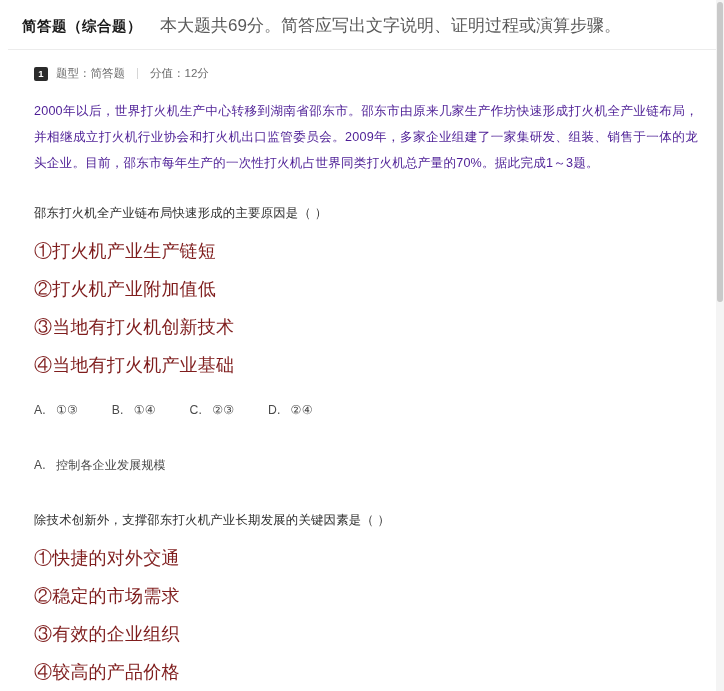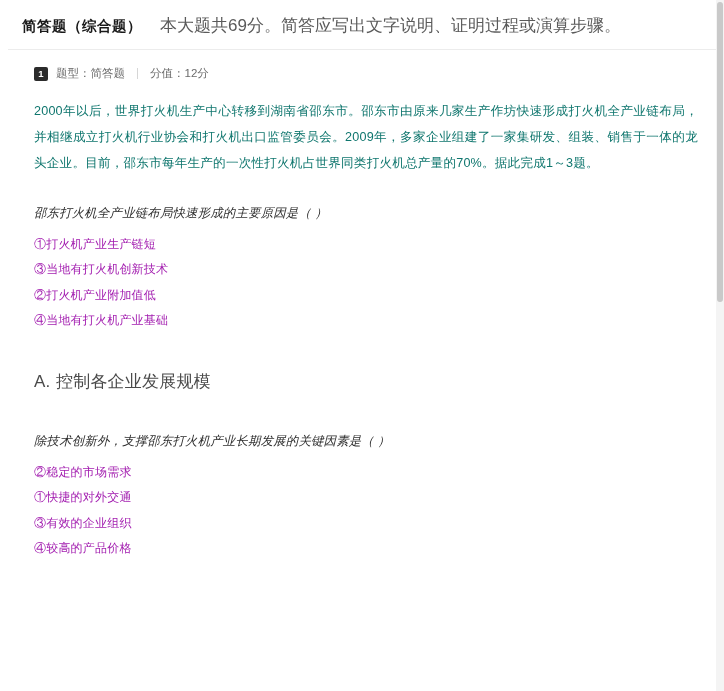--- a/index.html
+++ b/index.html
@@ -70,39 +70,38 @@
   .qmeta-sep {
     display: inline-block;
     width: 1px;
     height: 11px;
     background: #d6d6d6;
     margin: 0 12px;
   }
   .stem {
     font-size: 12.6px;
     line-height: 2.05;
-    color: #0f766e;
+    color: #4c1d95;
     text-align: justify;
     letter-spacing: 0.2px;
     margin-bottom: 26px;
   }
   .sub-q {
     margin-bottom: 22px;
   }
   .sub-q-text {
     font-size: 12.4px;
     color: #2f2f2f;
     line-height: 1.9;
     margin-bottom: 6px;
     letter-spacing: 0.2px;
-    font-style: italic;
   }
   .opt-line {
-    font-size: 12px;
-    color: #a21caf;
+    font-size: 18px;
+    color: #7f1d1d;
     line-height: 2.12;
     letter-spacing: 0.2px;
     font-family: Liberation Serif, serif;
   }
   .choices-inline {
     font-size: 12.2px;
     color: #4a4a4a;
     line-height: 2.2;
     margin-top: 12px;
     letter-spacing: 0.2px;
@@ -111,21 +110,21 @@
     display: inline-block;
     margin-right: 30px;
   }
   .choices-inline .ch .lab {
     margin-right: 10px;
   }
   .choices-stack {
     margin-top: 12px;
   }
   .choices-stack .ch {
-    font-size: 17px;
+    font-size: 12px;
     color: #4a4a4a;
     line-height: 2.15;
     letter-spacing: 0.2px;
   }
   .choices-stack .ch .lab {
     display: inline-block;
     width: 22px;
   }
   
   .scrollbar-track {
@@ -171,35 +170,41 @@
       <span>题型：简答题</span>
       <span class="qmeta-sep"></span>
       <span>分值：12分</span>
     </div>
 
     <div class="stem">2000年以后，世界打火机生产中心转移到湖南省邵东市。邵东市由原来几家生产作坊快速形成打火机全产业链布局，并相继成立打火机行业协会和打火机出口监管委员会。2009年，多家企业组建了一家集研发、组装、销售于一体的龙头企业。目前，邵东市每年生产的一次性打火机占世界同类打火机总产量的70%。据此完成1～3题。</div>
 
     <div class="sub-q">
       <div class="sub-q-text">邵东打火机全产业链布局快速形成的主要原因是（     ）</div>
       <div class="opt-line">①打火机产业生产链短</div>
+      <div class="opt-line">②打火机产业附加值低</div>
       <div class="opt-line">③当地有打火机创新技术</div>
-      <div class="opt-line">②打火机产业附加值低</div>
       <div class="opt-line">④当地有打火机产业基础</div>
+      <div class="choices-inline">
+        <span class="ch"><span class="lab">A.</span><span>①③</span></span>
+        <span class="ch"><span class="lab">B.</span><span>①④</span></span>
+        <span class="ch"><span class="lab">C.</span><span>②③</span></span>
+        <span class="ch"><span class="lab">D.</span><span>②④</span></span>
+      </div>
     </div>
 
     <div class="sub-q" style="margin-top:30px;">
       <div class="choices-stack">
         <div class="ch"><span class="lab">A.</span><span>控制各企业发展规模</span></div>
       </div>
     </div>
 
     <div class="sub-q" style="margin-top:30px;">
       <div class="sub-q-text">除技术创新外，支撑邵东打火机产业长期发展的关键因素是（     ）</div>
+      <div class="opt-line">①快捷的对外交通</div>
       <div class="opt-line">②稳定的市场需求</div>
-      <div class="opt-line">①快捷的对外交通</div>
       <div class="opt-line">③有效的企业组织</div>
       <div class="opt-line">④较高的产品价格</div>
     </div>
 
   </div>
 
   <div class="scrollbar-track">
     <div class="scrollbar-thumb"></div>
   </div>
 

